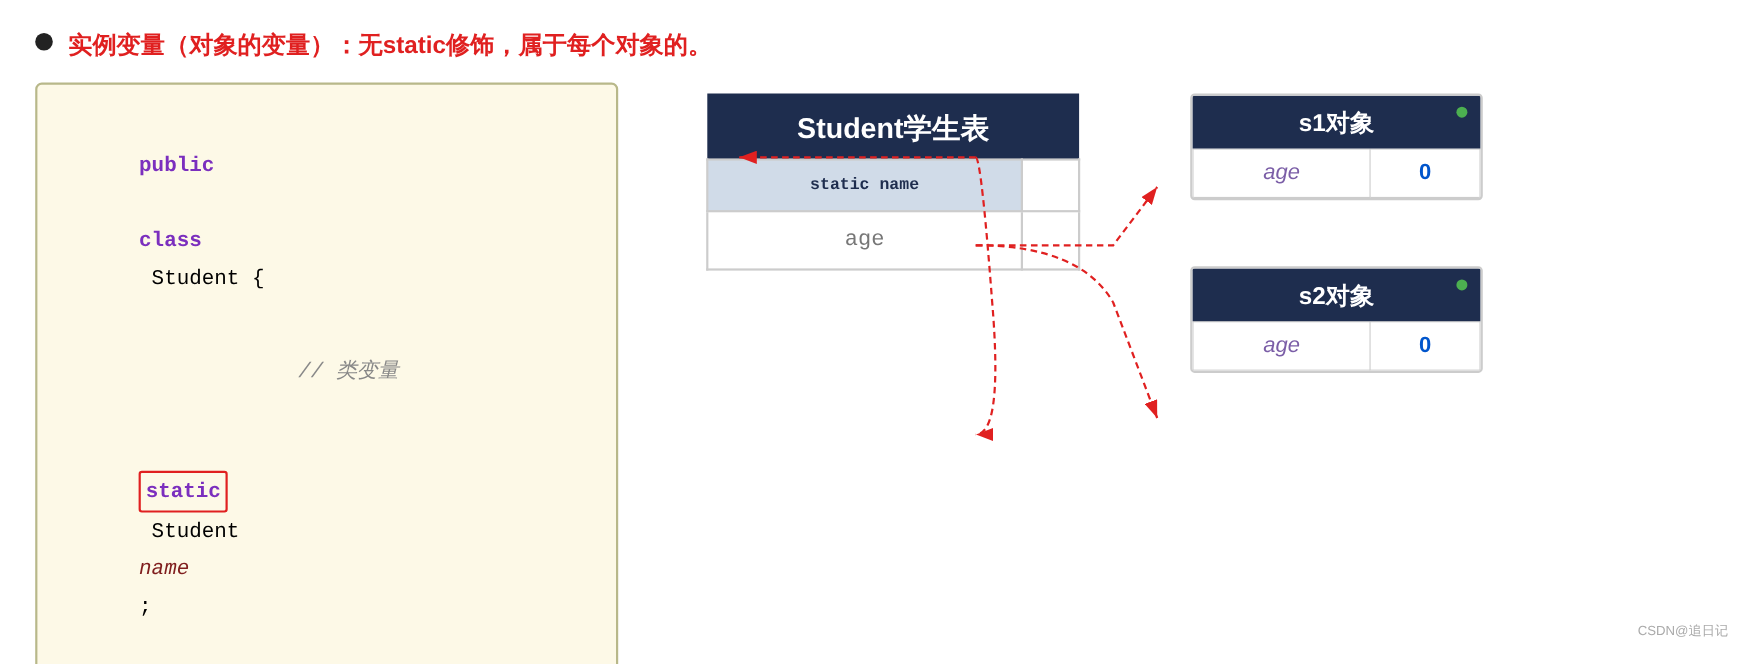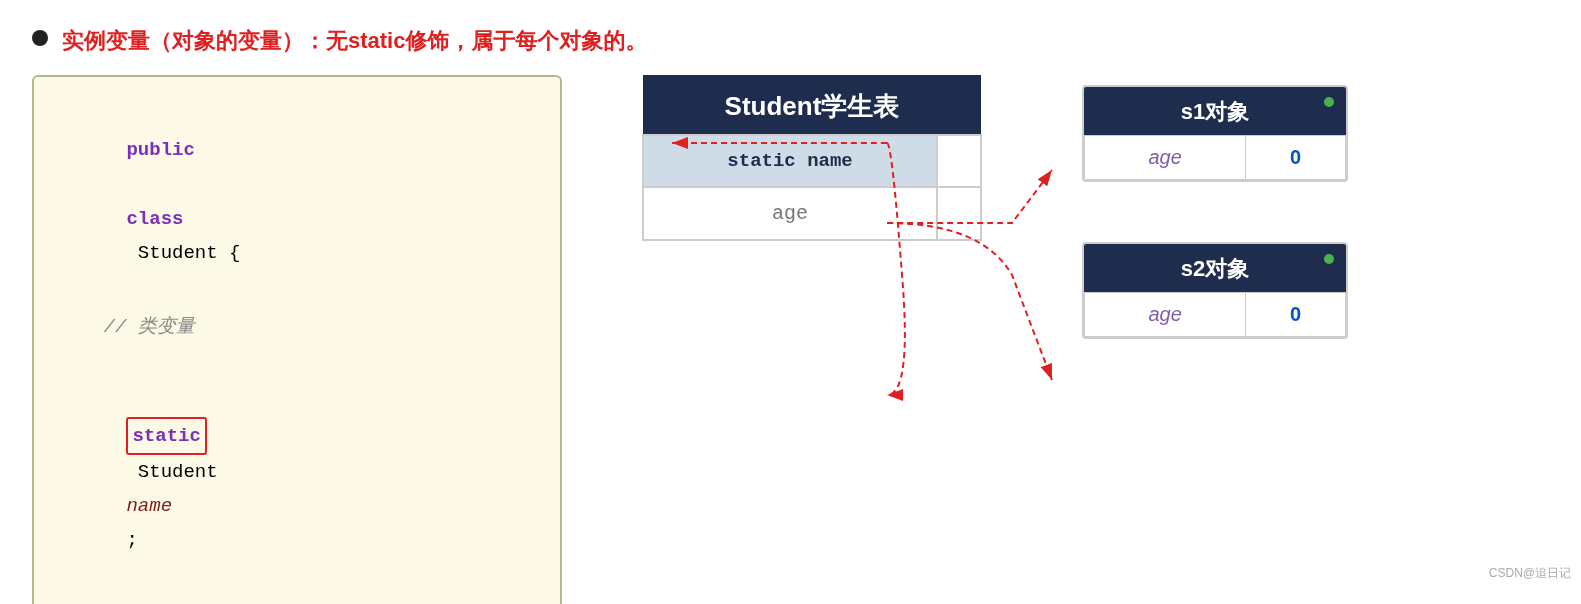--- a/index.html
+++ b/index.html
@@ -84,20 +84,21 @@
       font-weight: bold;
       font-family: 'Courier New', Courier, monospace;
     }
 
     
     .center-area {
       display: flex;
       flex-direction: column;
       align-items: flex-start;
       margin-left: 80px;
+      margin-top: 10px;
       flex-shrink: 0;
     }
     .student-table {
       border-collapse: collapse;
       width: 340px;
     }
     .student-table-header {
       background: #1e2d4e;
       color: #fff;
       font-size: 26px;
@@ -110,21 +111,21 @@
       font-size: 20px;
       font-family: 'Courier New', Courier, monospace;
       text-align: center;
       padding: 14px 10px;
       color: #555;
     }
     .student-table .static-name-cell {
       background: #d0dbe8;
       color: #1e2d4e;
       font-weight: bold;
-      font-size: 19px;
+      font-size: 15px;
     }
     .student-table .age-cell {
       background: #fff;
       color: #777;
       font-size: 20px;
     }
     .student-table .empty-cell {
       background: #fff;
     }
 
@@ -211,21 +212,21 @@
 
 <div class="diagram-area" style="position:relative;">
 
   <div class="code-box">
     <div class="code-line">
       <span class="code-keyword">public</span>
       <span> </span>
       <span class="code-keyword">class</span>
       <span> Student {</span>
     </div>
-    <div class="code-line code-comment" style="margin-top:6px;">    // 类变量</div>
+    <div class="code-line code-comment" style="margin-top:17px;text-align:center;">    // 类变量</div>
     <div class="code-line" style="margin-top:4px;">
       <span>    </span>
       <span class="static-box">static</span>
       <span> Student </span>
       <span class="code-italic">name</span>
       <span>;</span>
     </div>
     <div class="code-line" style="margin-top:16px;"></div>
 
   </div>

